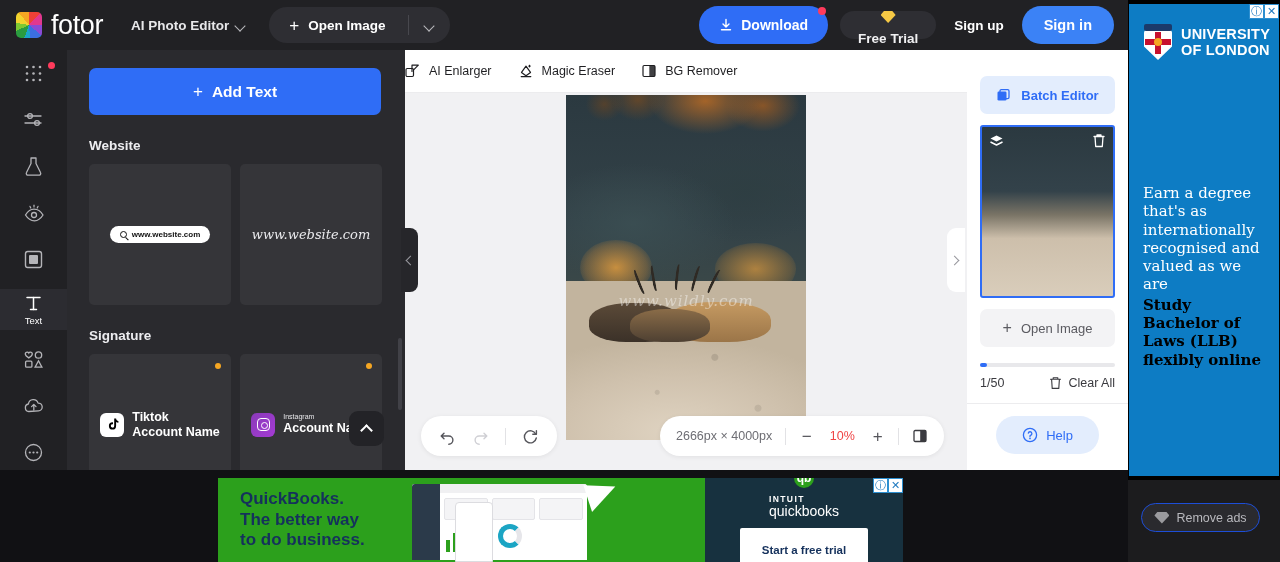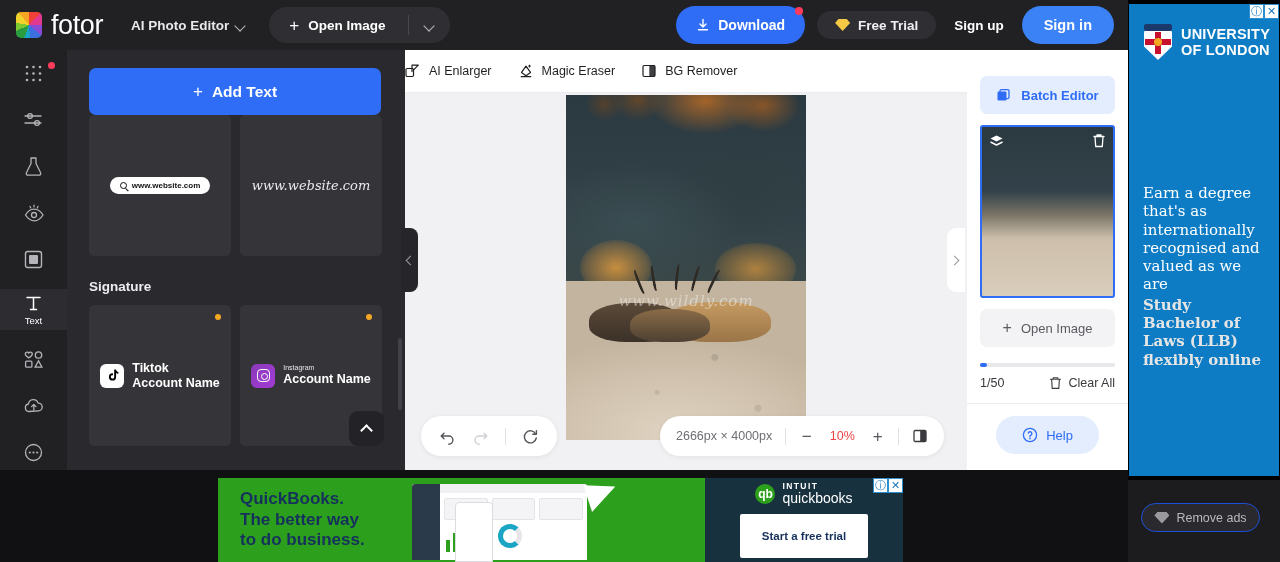--- a/index.html
+++ b/index.html
@@ -62,21 +62,21 @@
   .top-right { margin-left: auto; display: flex; align-items: center; gap: 12px; margin-right: 14px; }
   .dl-btn {
     position: relative; background: #2f6df6; color: #fff; border-radius: 19px;
     height: 38px; display: flex; align-items: center; gap: 8px;
     padding: 0 20px; font-size: 14px; font-weight: 700; cursor: pointer;
   }
   .dl-dot { position: absolute; right: 2px; top: 1px; width: 8px; height: 8px; border-radius: 50%; background: #ff3b5c; }
   .trial-btn {
     background: #2e2e33; color: #f0f0f2; border-radius: 19px; height: 28px;
     display: flex; align-items: center; gap: 8px; padding: 0 18px;
-    font-size: 13.5px; font-weight: 700; cursor: pointer;
+    font-size: 13.5px; font-weight: 700; cursor: pointer; flex-direction: column;
   }
   .signup-btn { color: #fff; font-size: 13.5px; font-weight: 700; padding: 0 6px; cursor: pointer; }
   .signin-btn {
     background: #3b82f6; color: #fff; border-radius: 19px; height: 38px;
     display: flex; align-items: center; padding: 0 22px;
     font-size: 14.5px; font-weight: 600; cursor: pointer;
   }
   .gem {
     width: 15px; height: 12px; flex: none;
     background: #f6c945;
@@ -307,21 +307,21 @@
     border-radius: 3px 3px 50% 50% / 3px 3px 40% 40%;
     clip-path: polygon(0 0, 100% 0, 100% 55%, 50% 100%, 0 55%);
   }
   .crest-cross-v { position: absolute; left: 12px; top: 8px; width: 6px; height: 22px; background: #c8102e; }
   .crest-cross-h { position: absolute; left: 2px; top: 15px; width: 26px; height: 6px; background: #c8102e; }
   .crest-dot { position: absolute; left: 11px; top: 14px; width: 8px; height: 8px; border-radius: 50%; background: #f5a623; z-index: 2; }
   .crest-top { position: absolute; left: 1px; top: 0; width: 28px; height: 7px; background: #1b3a6b; border-radius: 2px; }
   .uol-name { color: #fff; font-size: 14.5px; font-weight: 700; line-height: 1.12; letter-spacing: .2px; }
   .ad-copy { padding: 0 14px; position: absolute; top: 180px; }
   .ad-line { color: #fff; font-size: 15px; line-height: 1.22; font-family: "DejaVu Serif", serif; }
-  .ad-cta { color: #e5e5e5; font-size: 15px; font-weight: 700; line-height: 1.22; font-family: "DejaVu Serif", serif; margin-top: 2px; }
+  .ad-cta { color: #000000; font-size: 15px; font-weight: 700; line-height: 1.22; font-family: "DejaVu Serif", serif; margin-top: 2px; }
 
   .ad-bottom-bg { position: absolute; left: 0; top: 470px; width: 1128px; height: 92px; background: #111114; }
   .ad-bottom {
     position: absolute; left: 218px; top: 478px; width: 685px; height: 84px;
     display: flex; overflow: hidden;
   }
   .qb-green {
     flex: 1; background: #2ca01c; position: relative; display: flex; align-items: center;
   }
   .qb-head { color: #15315c; font-size: 17px; font-weight: 800; line-height: 1.22; margin-left: 22px; }
@@ -345,21 +345,21 @@
   }
   .qb-cursor {
     position: absolute; right: 88px; top: 2px; width: 0; height: 0;
     border-left: 30px solid #fff; border-top: 11px solid transparent; border-bottom: 17px solid transparent;
     transform: rotate(-18deg);
   }
   .qb-dark {
     width: 198px; background: #17313f; display: flex; flex-direction: column;
     align-items: center; justify-content: center; gap: 8px; position: relative;
   }
-  .qb-logo { display: flex; align-items: center; gap: 7px; }
+  .qb-logo { display: flex; align-items: center; gap: 7px; flex-direction: column; }
   .qb-mark {
     width: 20px; height: 20px; border-radius: 50%; background: #2ca01c;
     color: #fff; font-size: 12px; font-weight: 700; display: flex;
     align-items: center; justify-content: center;
   }
   .qb-intuit { color: #fff; font-size: 8.5px; font-weight: 700; letter-spacing: 1.4px; line-height: 1.1; }
   .qb-qbname { color: #fff; font-size: 14px; font-weight: 400; line-height: 1.1; }
   .qb-trial {
     background: #fff; color: #15315c; font-size: 11.5px; font-weight: 600;
     padding: 16px 22px; border-radius: 2px; cursor: pointer;
@@ -512,20 +512,21 @@
       </svg>
     </div>
   </div>
 
   <div class="panel">
     <div class="add-text-btn">
       <span class="plus-ico">+</span>
       <span>Add Text</span>
     </div>
 
+    <div class="section-title">Website</div>
     <div class="card-grid">
       <div class="card">
         <div class="search-pill">
           <span class="mag"></span>
           <span>www.website.com</span>
         </div>
       </div>
       <div class="card">
         <span class="script-text">www.website.com</span>
       </div>

